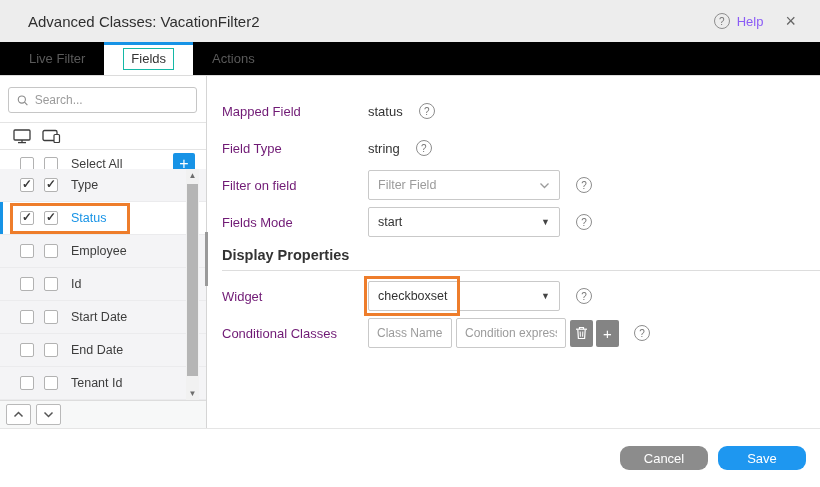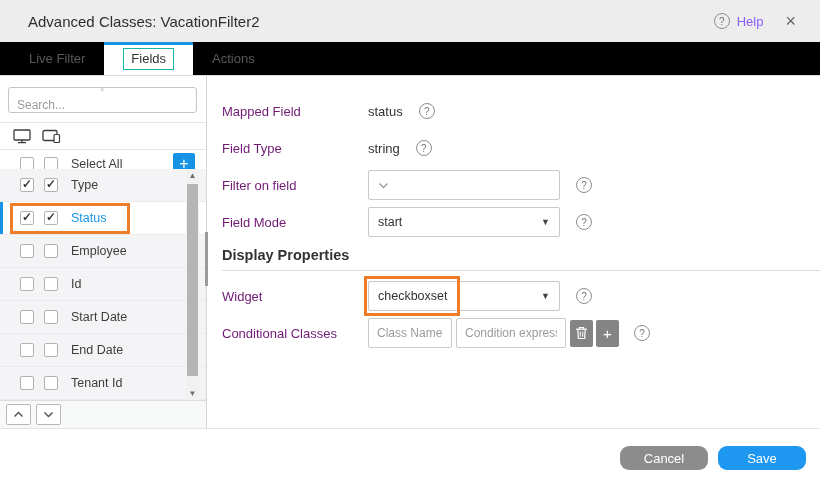--- a/index.html
+++ b/index.html
@@ -48,21 +48,21 @@
   .content { display: flex; height: 352px; position: relative; }
 
   
   .sidebar {
     width: 207px; flex: 0 0 207px; border-right: 1px solid #d5d5d5;
     position: relative; background: #fff;
   }
   .search-row { padding: 11px 9px 9px 8px; border-bottom: 1px solid #e4e4e4; }
   .search-box {
     height: 26px; border: 1px solid #c6c6c6; border-radius: 3px; background: #fff;
-    display: flex; align-items: center; padding: 0 8px; gap: 6px; flex-direction: column;
+    display: flex; align-items: center; padding: 0 8px; gap: 6px;
   }
   .search-box input {
     border: none; outline: none; font-size: 12px; color: #444; width: 100%;
     font-family: "Liberation Sans", sans-serif; background: transparent;
   }
   .search-box input::placeholder { color: #9b9b9b; }
   .device-row {
     height: 27px; display: flex; align-items: center; gap: 11px;
     padding-left: 13px; border-bottom: 1px solid #e4e4e4;
   }
@@ -323,31 +323,32 @@
         <div class="form-label">Field Type</div>
         <div class="static-value">string</div>
         <span class="help-q">
             <span>?</span>
           </span>
       </div>
 
       <div class="form-row">
         <div class="form-label">Filter on field</div>
         <div class="select-box">
+          <span class="select-text muted">Filter Field</span>
           <svg width="11" height="7" viewBox="0 0 11 7">
             <polyline points="1.5,1.5 5.5,5.5 9.5,1.5" fill="none" stroke="#9b9b9b" stroke-width="1.3"></polyline>
           </svg>
         </div>
         <span class="help-q help-after">
             <span>?</span>
           </span>
       </div>
 
       <div class="form-row">
-        <div class="form-label">Field Mode</div>
+        <div class="form-label">Fields Mode</div>
         <div class="select-box">
           <span class="select-text">start</span>
           <span class="dd-arrow">▼</span>
         </div>
         <span class="help-q help-after">
             <span>?</span>
           </span>
       </div>
 
       <h3 class="section-heading">Display Properties</h3>

